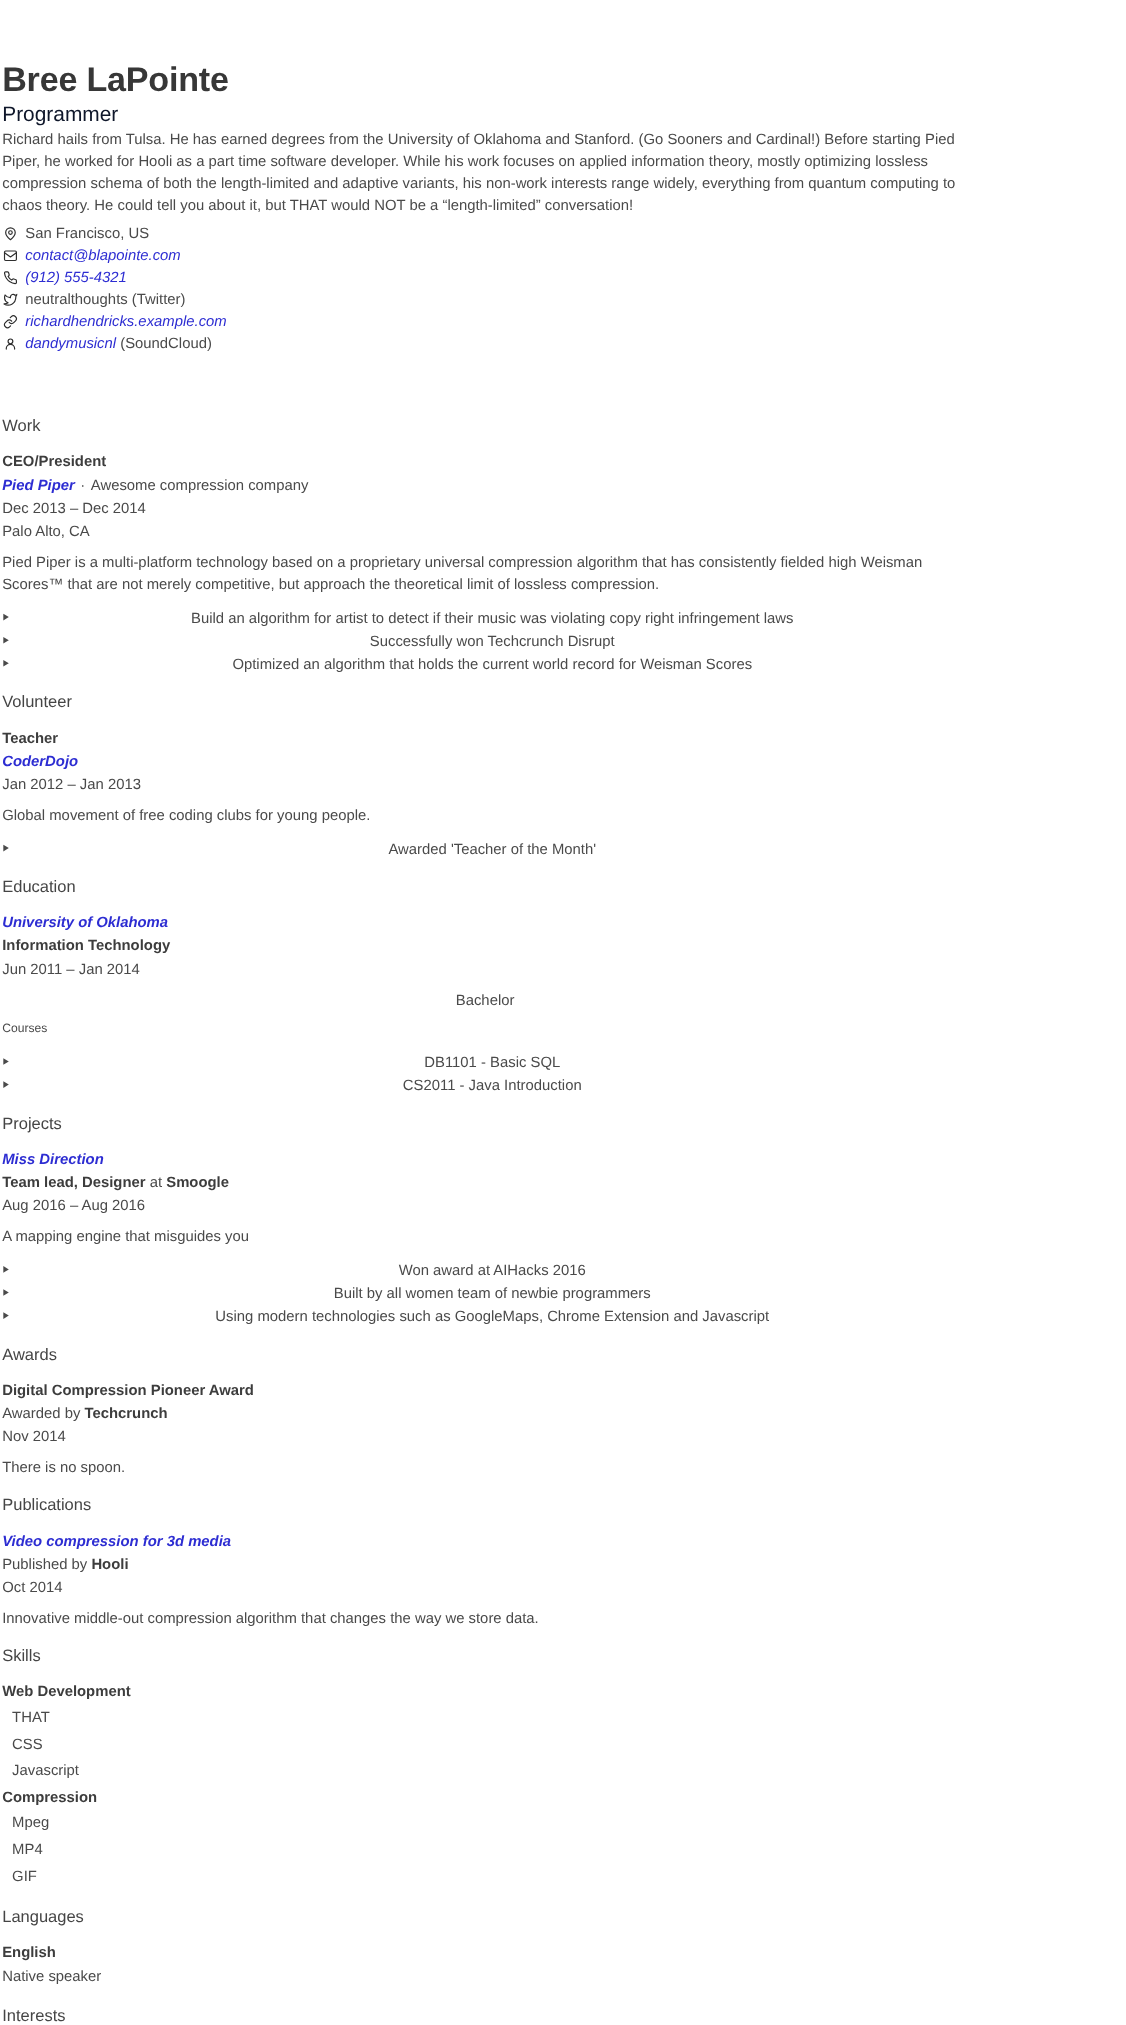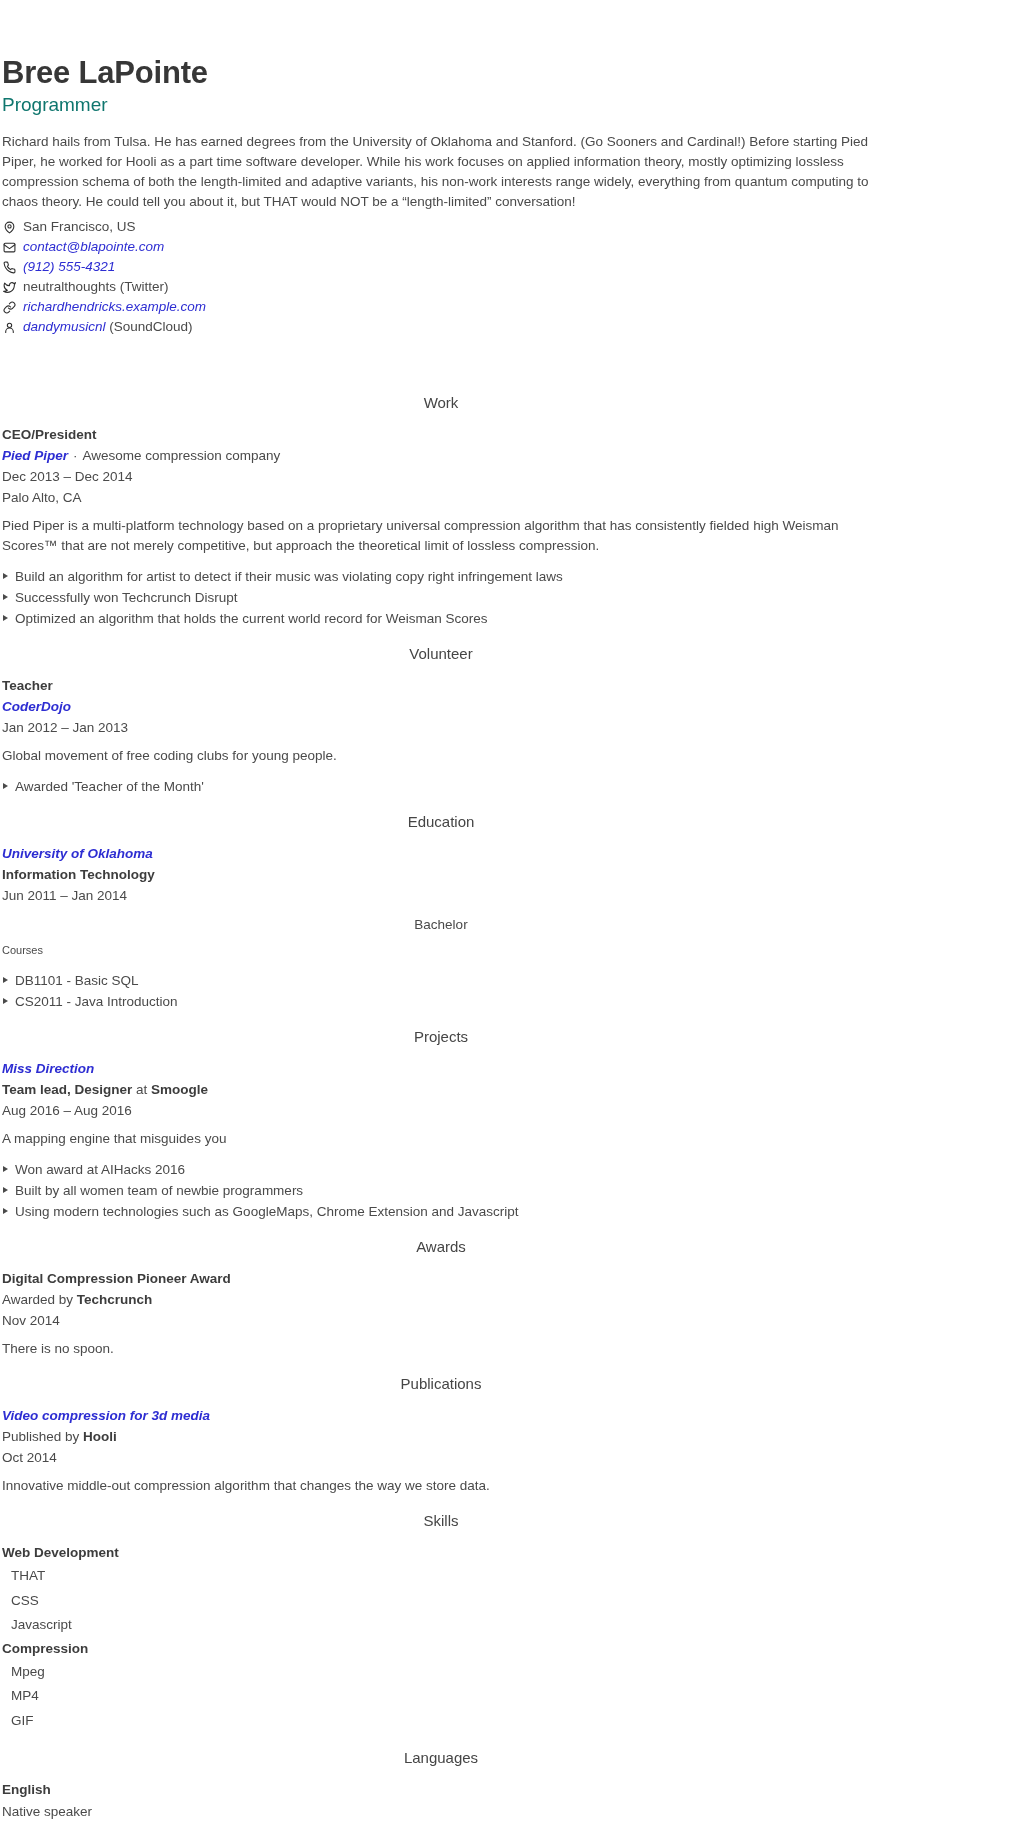--- a/index.html
+++ b/index.html
@@ -11,48 +11,48 @@
     line-height: 20px;
   }
   .page { width: 880px; padding: 56px 0 60px 2px; }
 
   h1.name {
     font-size: 31px; line-height: 34px; font-weight: 700;
     color: #373737; margin: 0; letter-spacing: -0.2px;
   }
   h2.label {
     font-size: 19px; line-height: 25px; font-weight: 400;
-    color: #0f766e; margin: 2px 0 15px;
+    color: #0f172a; margin: 2px 0 0;
   }
   .summary { margin: 0 0 5px; }
 
   .contact-list { list-style: none; margin: 0; padding: 0; }
   .contact-list li { display: flex; align-items: center; height: 20px; }
   .icon {
     width: 14px; height: 14px; flex: 0 0 14px; margin-right: 7px;
     display: inline-flex; align-items: center; justify-content: center;
     color: #2e2e2e;
   }
   .icon svg { width: 13px; height: 13px; display: block; }
 
   a.link { color: #2d2dd2; text-decoration: none; cursor: pointer; font-style: italic; }
   .link-bold { font-weight: 700; }
 
   .section-heading {
     font-size: 15px; font-weight: 400; color: #454545;
-    text-align: center; margin: 15px 0 11px; line-height: 20px;
+    text-align: left; margin: 15px 0 11px; line-height: 20px;
   }
   .section-heading.first { margin-top: 56px; }
 
   .line { line-height: 21px; }
   .bold { font-weight: 700; color: #3d3d3d; }
   .sep { margin: 0 5px; color: #4a4a4a; }
   .block-summary { margin: 8px 0 0; }
 
-  .highlights { list-style: none; margin: 10px 0 0; padding: 0; }
+  .highlights { list-style: none; margin: 10px 0 0; padding: 0; text-align: center; }
   .highlights li { position: relative; padding-left: 13px; line-height: 21px; }
   .highlights li::before {
     content: ""; position: absolute; left: 1px; top: 7px;
     width: 0; height: 0;
     border-left: 5px solid #4a4a4a;
     border-top: 3.5px solid transparent;
     border-bottom: 3.5px solid transparent;
   }
 
   .study-type { margin-top: 8px; text-align: center; }

